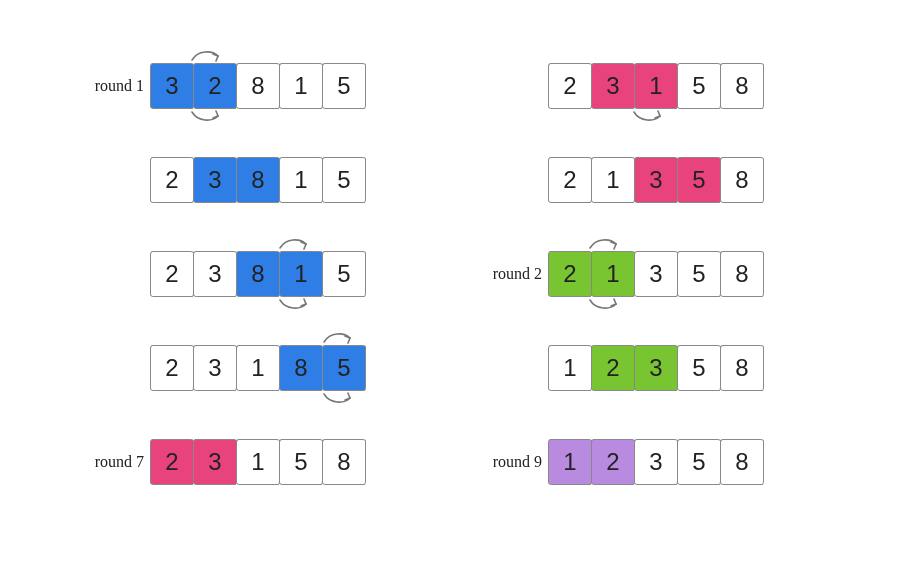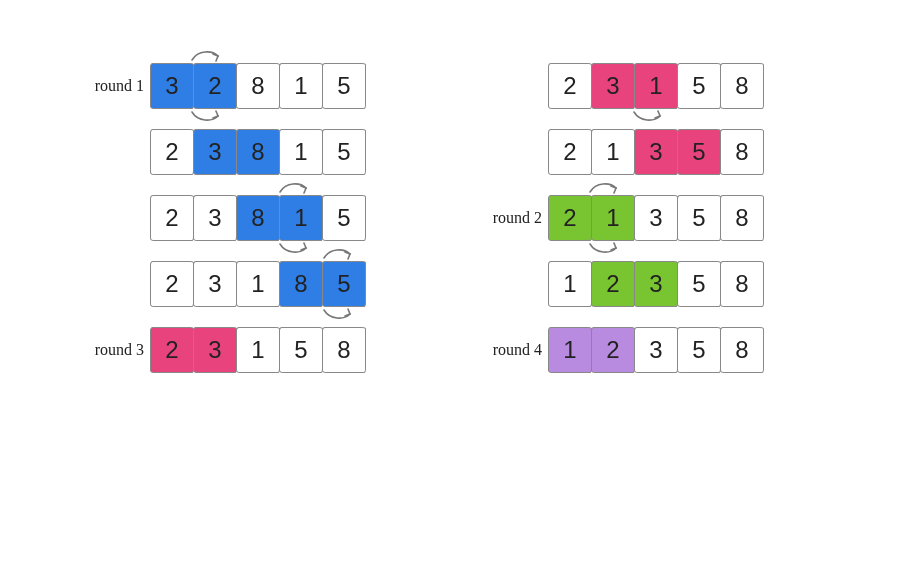--- a/index.html
+++ b/index.html
@@ -9,21 +9,21 @@
     width: 900px;
     height: 562px;
     background: #ffffff;
     font-family: 'Comic Sans MS', 'Segoe Script', cursive, sans-serif;
     position: relative;
   }
   .col {
     position: absolute;
     display: flex;
     flex-direction: column;
-    gap: 18px;
+    gap: 46px;
   }
   .col-left { left: 150px; top: 62px; }
   .col-right { left: 548px; top: 62px; }
   .row {
     position: relative;
     display: flex;
     align-items: center;
     height: 48px;
   }
   .label {
@@ -148,21 +148,21 @@
         </svg></div>
       <div class="arrow bot offset-3"><svg viewBox="0 0 36 20">
           <g transform="scale(1,-1) translate(0,-20)" fill="none" stroke="#777" stroke-width="1.6" stroke-linecap="round">
     <path d="M4 14 C 10 4, 24 4, 30 10"></path>
     <path d="M30 10 l -5 -2"></path>
     <path d="M30 10 l -2 5"></path>
   </g>
         </svg></div>
     </div>
     <div class="row">
-      <div class="label">round 3</div>
+      <div class="label">round 7</div>
       <div class="cells">
         <div class="cell pink">2</div>
         <div class="cell pink">3</div>
         <div class="cell">1</div>
         <div class="cell">5</div>
         <div class="cell">8</div>
       </div>
     </div>
   </div>
 <div class="col col-right" id="col-right">
@@ -218,21 +218,21 @@
     <div class="row">
       <div class="cells">
         <div class="cell">1</div>
         <div class="cell green">2</div>
         <div class="cell green">3</div>
         <div class="cell">5</div>
         <div class="cell">8</div>
       </div>
     </div>
     <div class="row">
-      <div class="label">round 4</div>
+      <div class="label">round 9</div>
       <div class="cells">
         <div class="cell purple">1</div>
         <div class="cell purple">2</div>
         <div class="cell">3</div>
         <div class="cell">5</div>
         <div class="cell">8</div>
       </div>
     </div>
   </div>
 

